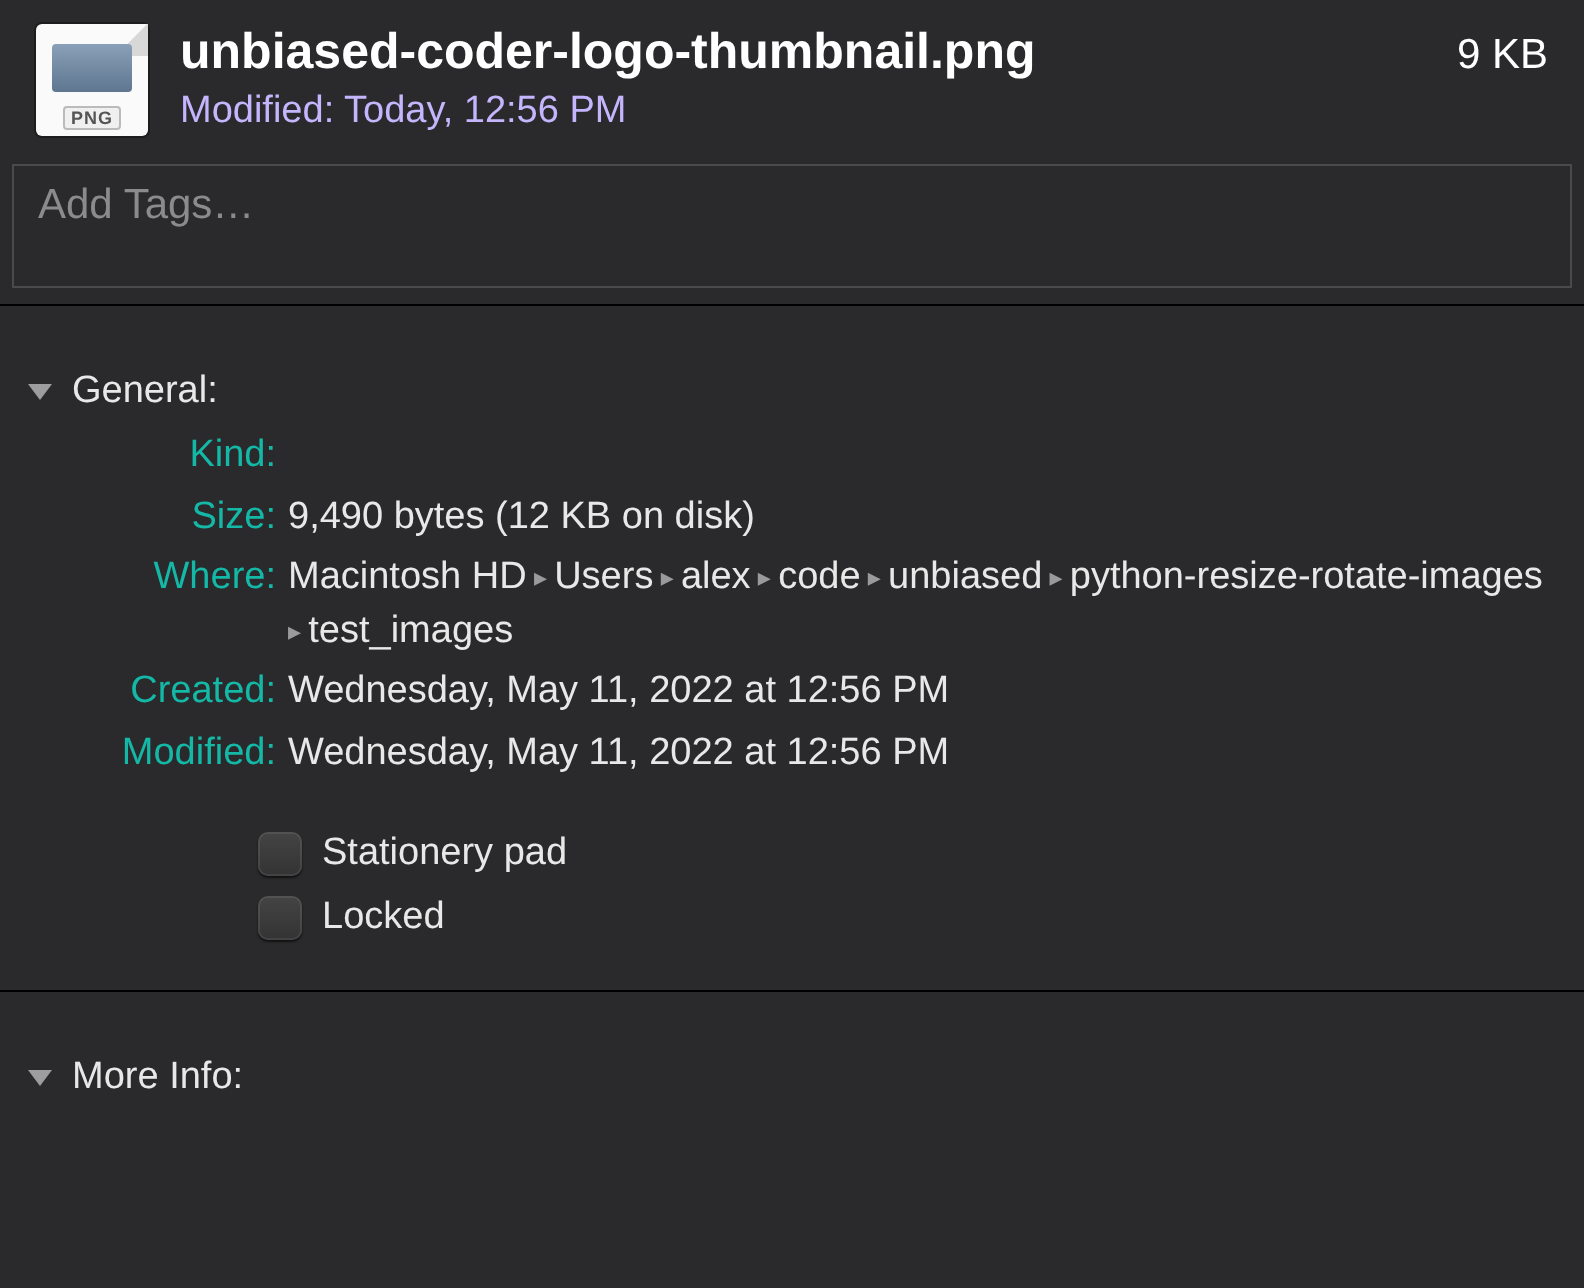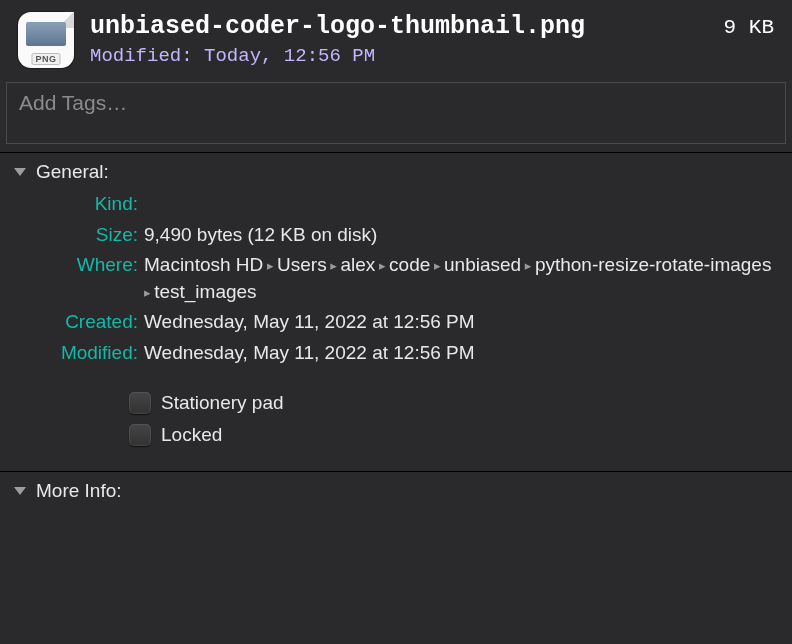--- a/index.html
+++ b/index.html
@@ -12,21 +12,21 @@
       font-size:19px;
     }
     .header {
       display:flex;
       align-items:flex-start;
       padding:12px 18px 10px 18px;
     }
     .thumb {
       width:56px; height:56px;
       background:#fafafa;
-      border-radius:13px;
+      border-radius:3px;
       position:relative;
       margin-right:16px;
       flex-shrink:0;
       box-shadow:0 0 0 1px rgba(0,0,0,.3);
     }
     .thumb::before{
       content:"";
       position:absolute;
       top:0;right:0;
       width:16px;height:16px;
@@ -42,21 +42,21 @@
     .thumb .png{
       position:absolute;
       bottom:3px; left:50%; transform:translateX(-50%);
       font-size:9px; font-weight:600; letter-spacing:.5px;
       color:#555;
       background:#f0f0f0;
       border:1px solid #bbb;
       padding:0 3px;
       border-radius:2px;
     }
-    .title-col{ flex:1; min-width:0;font-family:Liberation Mono, monospace; }
+    .title-col{ flex:1; min-width:0; }
     .title-row{ display:flex; align-items:baseline; }
     .filename{
       font-size:25px; font-weight:700; color:#fff;
       flex:1; min-width:0;
       word-break:break-all;
     }
     .filesize{ font-size:21px; color:#fff; font-weight:400; margin-left:20px; white-space:nowrap; }
     .modified-top{ font-size:19px; color:#c4b5fd; margin-top:4px; }
     .tags{
       margin:4px 6px 0 6px;
@@ -72,20 +72,21 @@
       font-size:21px;
     }
     .tags input::placeholder{ color:#8b8b8e; }
     .sep{ height:1px; background:#000; margin-top:8px; }
     .section{ padding:8px 14px 12px 14px; }
     .section-head{
       display:flex; align-items:center;
       font-size:19px; color:#e8e8e8;
       cursor:default;
       margin-bottom:6px;
+      margin-top:24px;
     }
     .chev{
       width:0;height:0;
       border-left:6px solid transparent;
       border-right:6px solid transparent;
       border-top:8px solid #9d9d9f;
       margin-right:10px;
     }
     .kv-grid{ margin-left:0; }
     .kv-row{ display:flex; padding:2px 0; line-height:1.4; }

